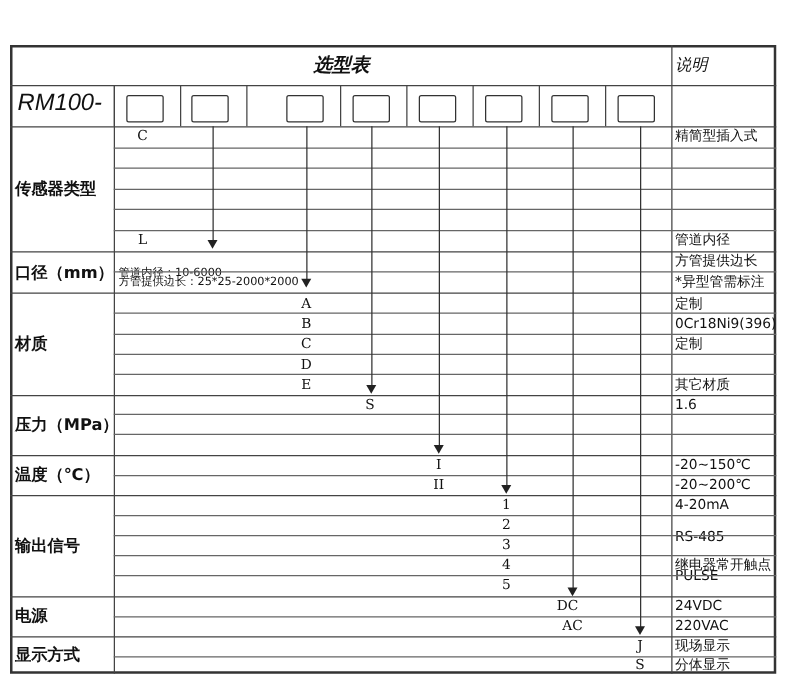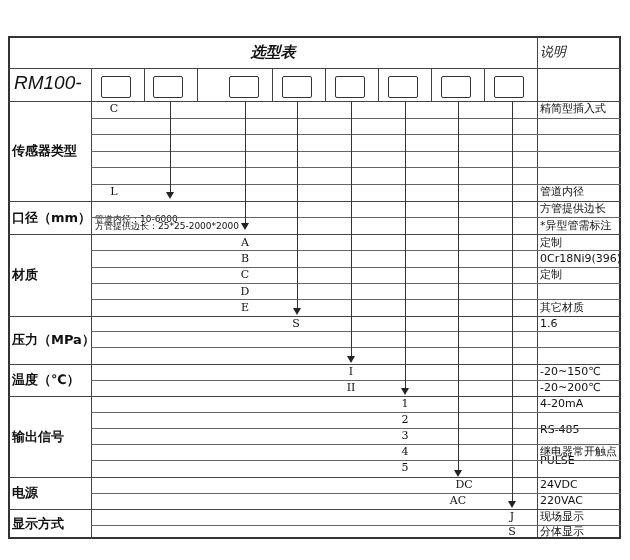--- a/index.html
+++ b/index.html
@@ -112,21 +112,21 @@
 <div class="code" style="left:405px;top:429px">3</div>
 <div class="desc" style="top:454px">PULSE</div>
 <div class="hline thin" style="left:91px;top:444px;width:530px"></div>
 <div class="code" style="left:405px;top:445px">4</div>
 <div class="desc" style="top:445px">继电器常开触点</div>
 <div class="hline thin" style="left:91px;top:460px;width:530px"></div>
 <div class="code" style="left:405px;top:461px">5</div>
 <div class="hline" style="left:8px;top:477px;width:613px"></div>
 
 <div class="cat" style="top:477px;height:32px">电源</div>
-<div class="code" style="left:464px;top:478px">DC</div>
+<div class="code" style="left:454px;top:478px">DC</div>
 <div class="desc" style="top:478px">24VDC</div>
 <div class="hline thin" style="left:91px;top:493px;width:530px"></div>
 <div class="code" style="left:458px;top:494px">AC</div>
 <div class="desc" style="top:494px">220VAC</div>
 <div class="hline" style="left:8px;top:509px;width:613px"></div>
 
 <div class="cat" style="top:509px;height:30px">显示方式</div>
 <div class="code" style="left:512px;top:510px">J</div>
 <div class="desc" style="top:510px">现场显示</div>
 <div class="hline thin" style="left:91px;top:525px;width:530px"></div>

